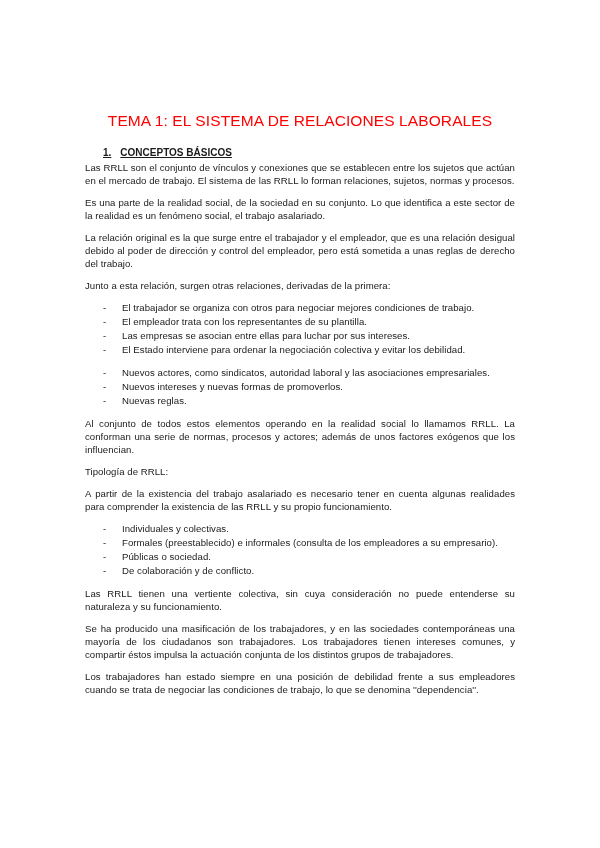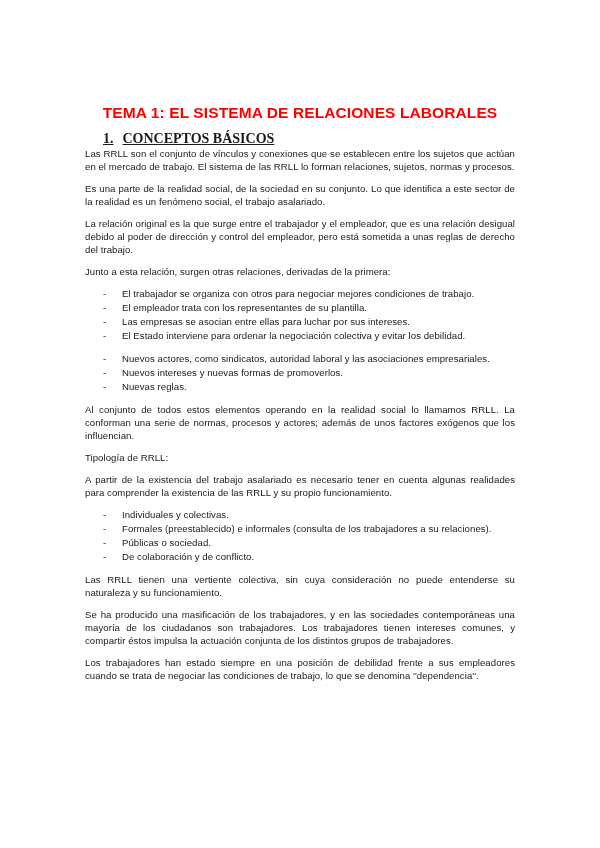--- a/index.html
+++ b/index.html
@@ -12,35 +12,34 @@
     width: 600px;
     height: 848px;
     background: #ffffff;
     overflow: hidden;
     box-sizing: border-box;
     padding-top: 95px;
     font-family: "Liberation Sans", sans-serif;
     color: #1a1a1a;
   }
   .doc-title {
-    margin: 8px;
+    margin: 16px;
     text-align: center;
     color: #ff0000;
-    font-weight: bold;
+    font-weight: normal;
     font-size: 15.5px;
     line-height: 19px;
     letter-spacing: 0.1px;
   }
   .section-heading {
     margin: 10px 0 0 103px;
-    font-size: 14px;
+    font-size: 10px;
     font-weight: bold;
     line-height: 13px;
     color: #1a1a1a;
-    font-family: Liberation Serif, serif;
   }
   .section-heading .num {
     text-decoration: underline;
   }
   .section-heading .hgap {
     display: inline-block;
     width: 9px;
   }
   .section-heading .txt {
     text-decoration: underline;
@@ -110,21 +109,21 @@
     </ul>
 
     <p class="para">Al conjunto de todos estos elementos operando en la realidad social lo llamamos RRLL. La conforman una serie de normas, procesos y actores; además de unos factores exógenos que los influencian.</p>
 
     <p class="para">Tipología de RRLL:</p>
 
     <p class="para">A partir de la existencia del trabajo asalariado es necesario tener en cuenta algunas realidades para comprender la existencia de las RRLL y su propio funcionamiento.</p>
 
     <ul class="dash-list">
       <li><span class="dash">-</span><span>Individuales y colectivas.</span></li>
-      <li><span class="dash">-</span><span>Formales (preestablecido) e informales (consulta de los trabajadores a su relaciones).</span></li>
+      <li><span class="dash">-</span><span>Formales (preestablecido) e informales (consulta de los empleadores a su empresario).</span></li>
       <li><span class="dash">-</span><span>Públicas o sociedad.</span></li>
       <li><span class="dash">-</span><span>De colaboración y de conflicto.</span></li>
     </ul>
 
     <p class="para">Las RRLL tienen una vertiente colectiva, sin cuya consideración no puede entenderse su naturaleza y su funcionamiento.</p>
 
     <p class="para">Se ha producido una masificación de los trabajadores, y en las sociedades contemporáneas una mayoría de los ciudadanos son trabajadores. Los trabajadores tienen intereses comunes, y compartir éstos impulsa la actuación conjunta de los distintos grupos de trabajadores.</p>
 
     <p class="para">Los trabajadores han estado siempre en una posición de debilidad frente a sus empleadores cuando se trata de negociar las condiciones de trabajo, lo que se denomina ''dependencia''.</p>
 

